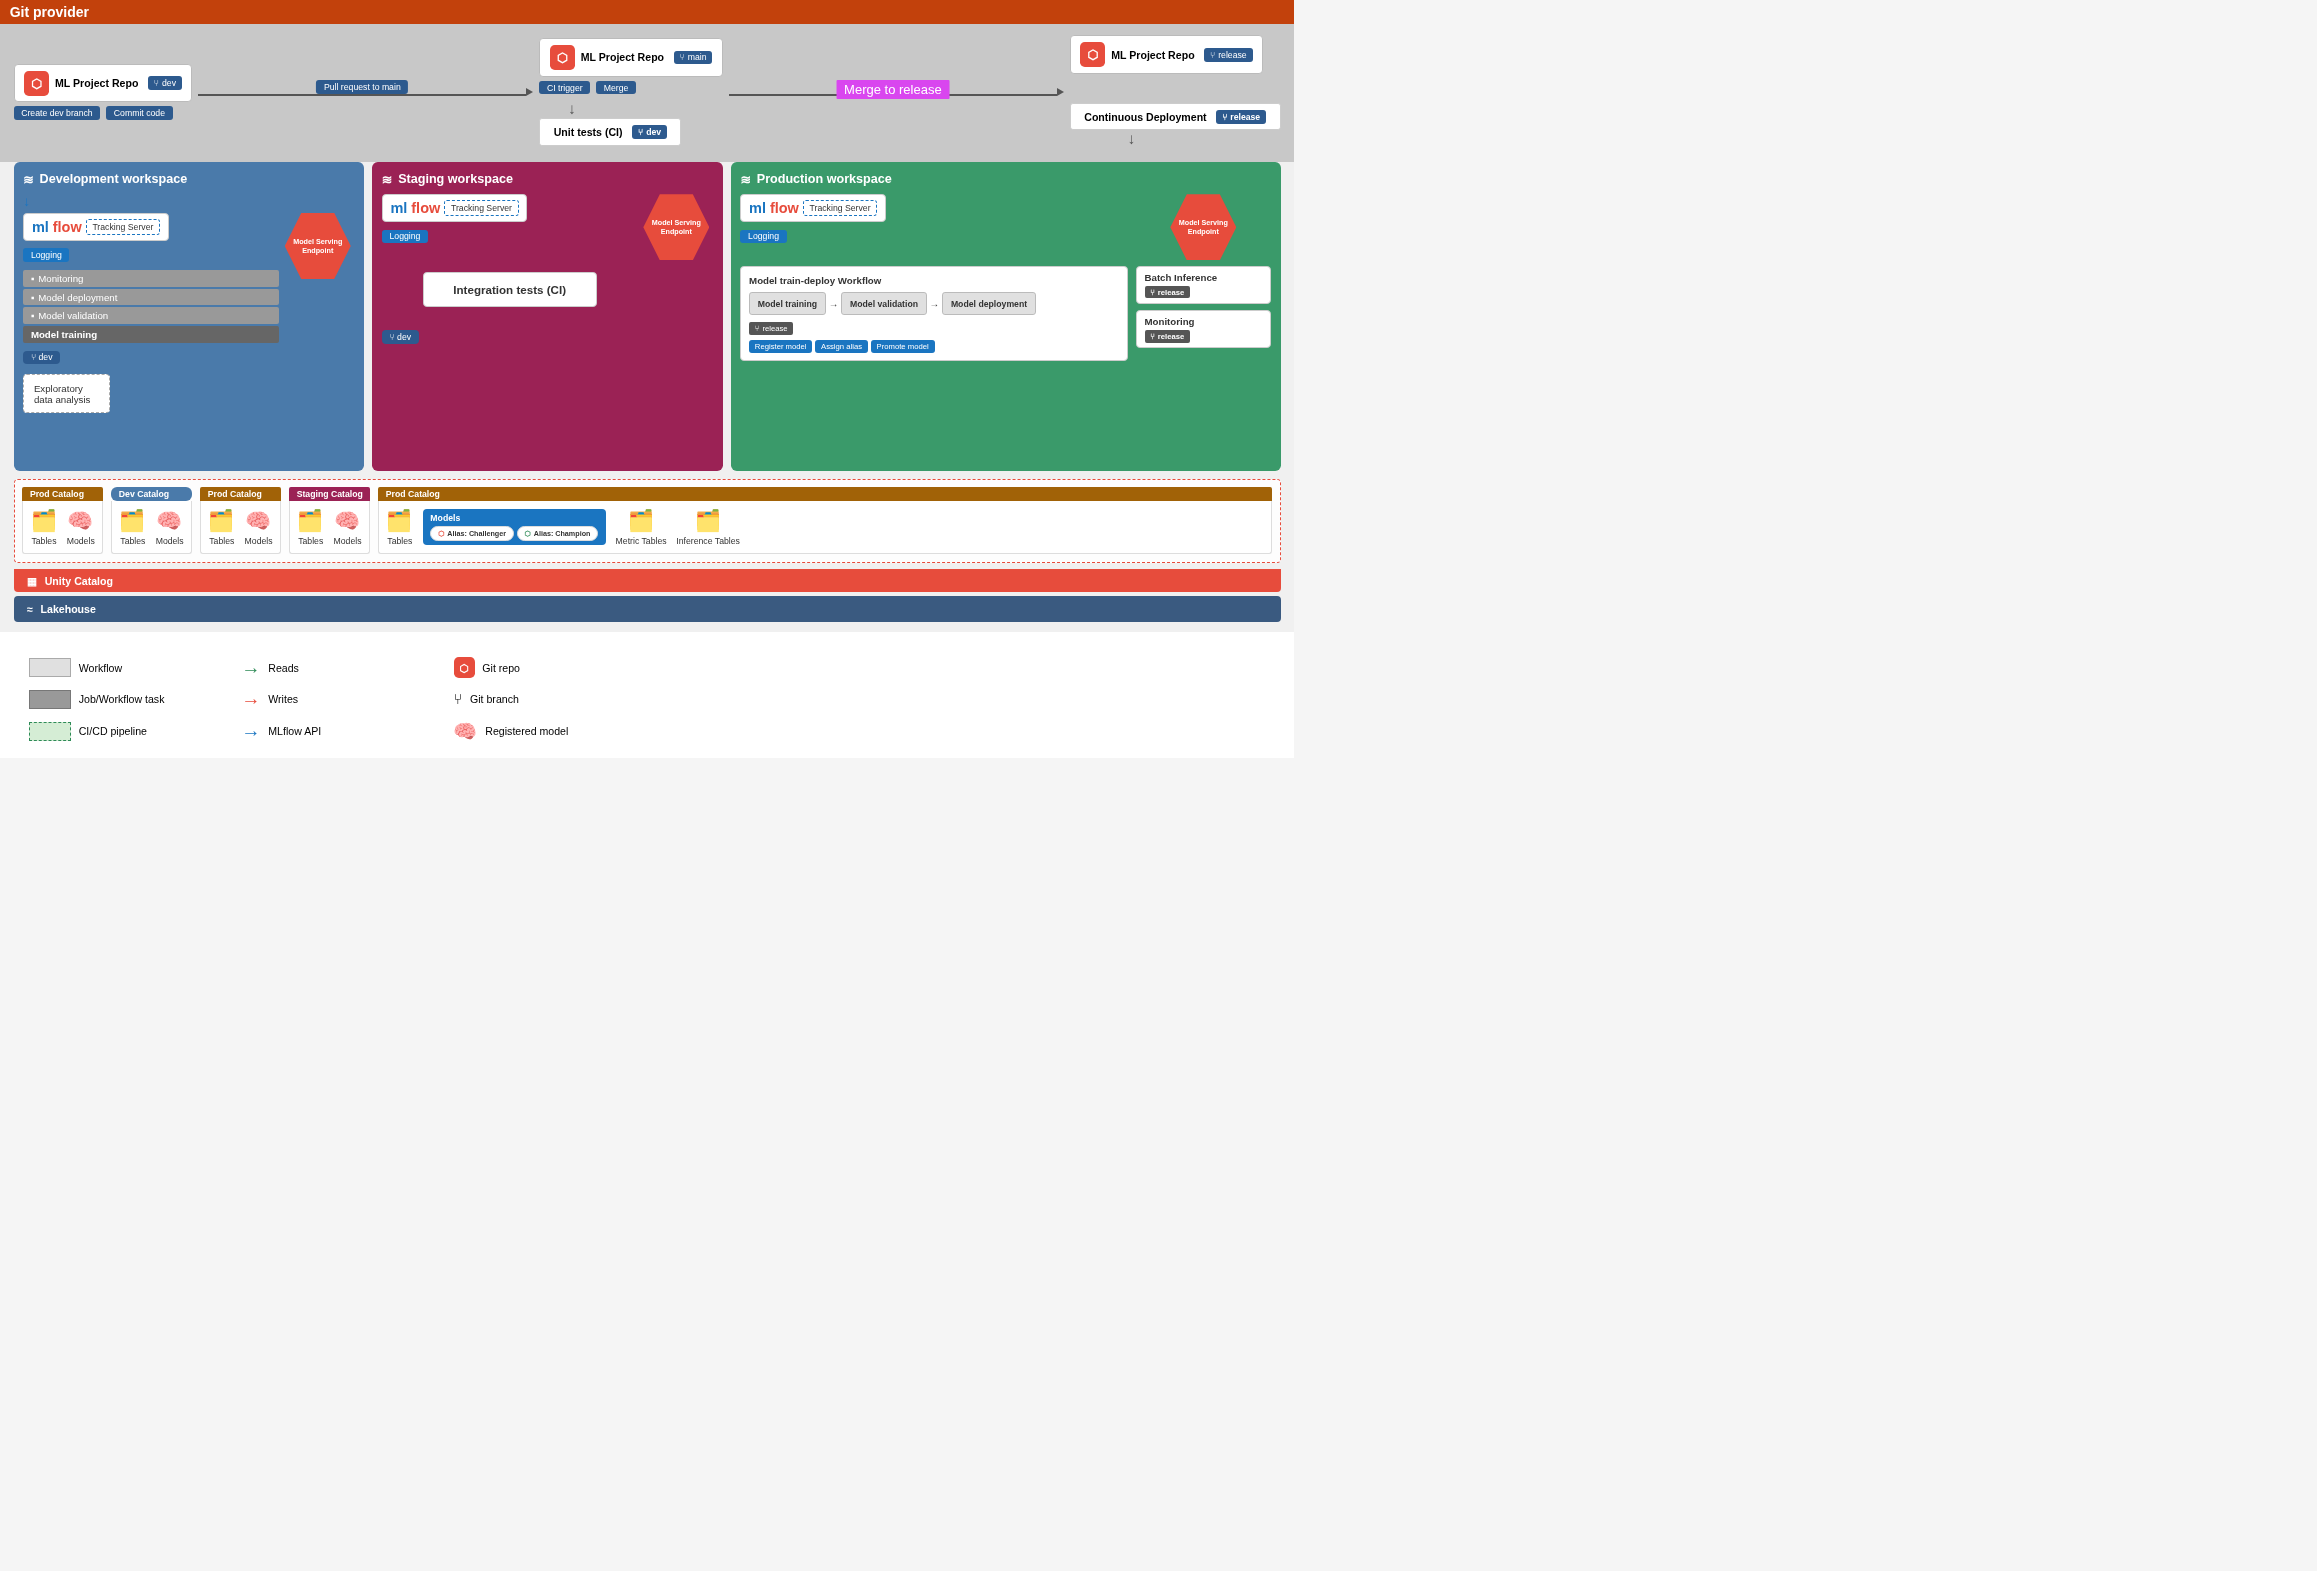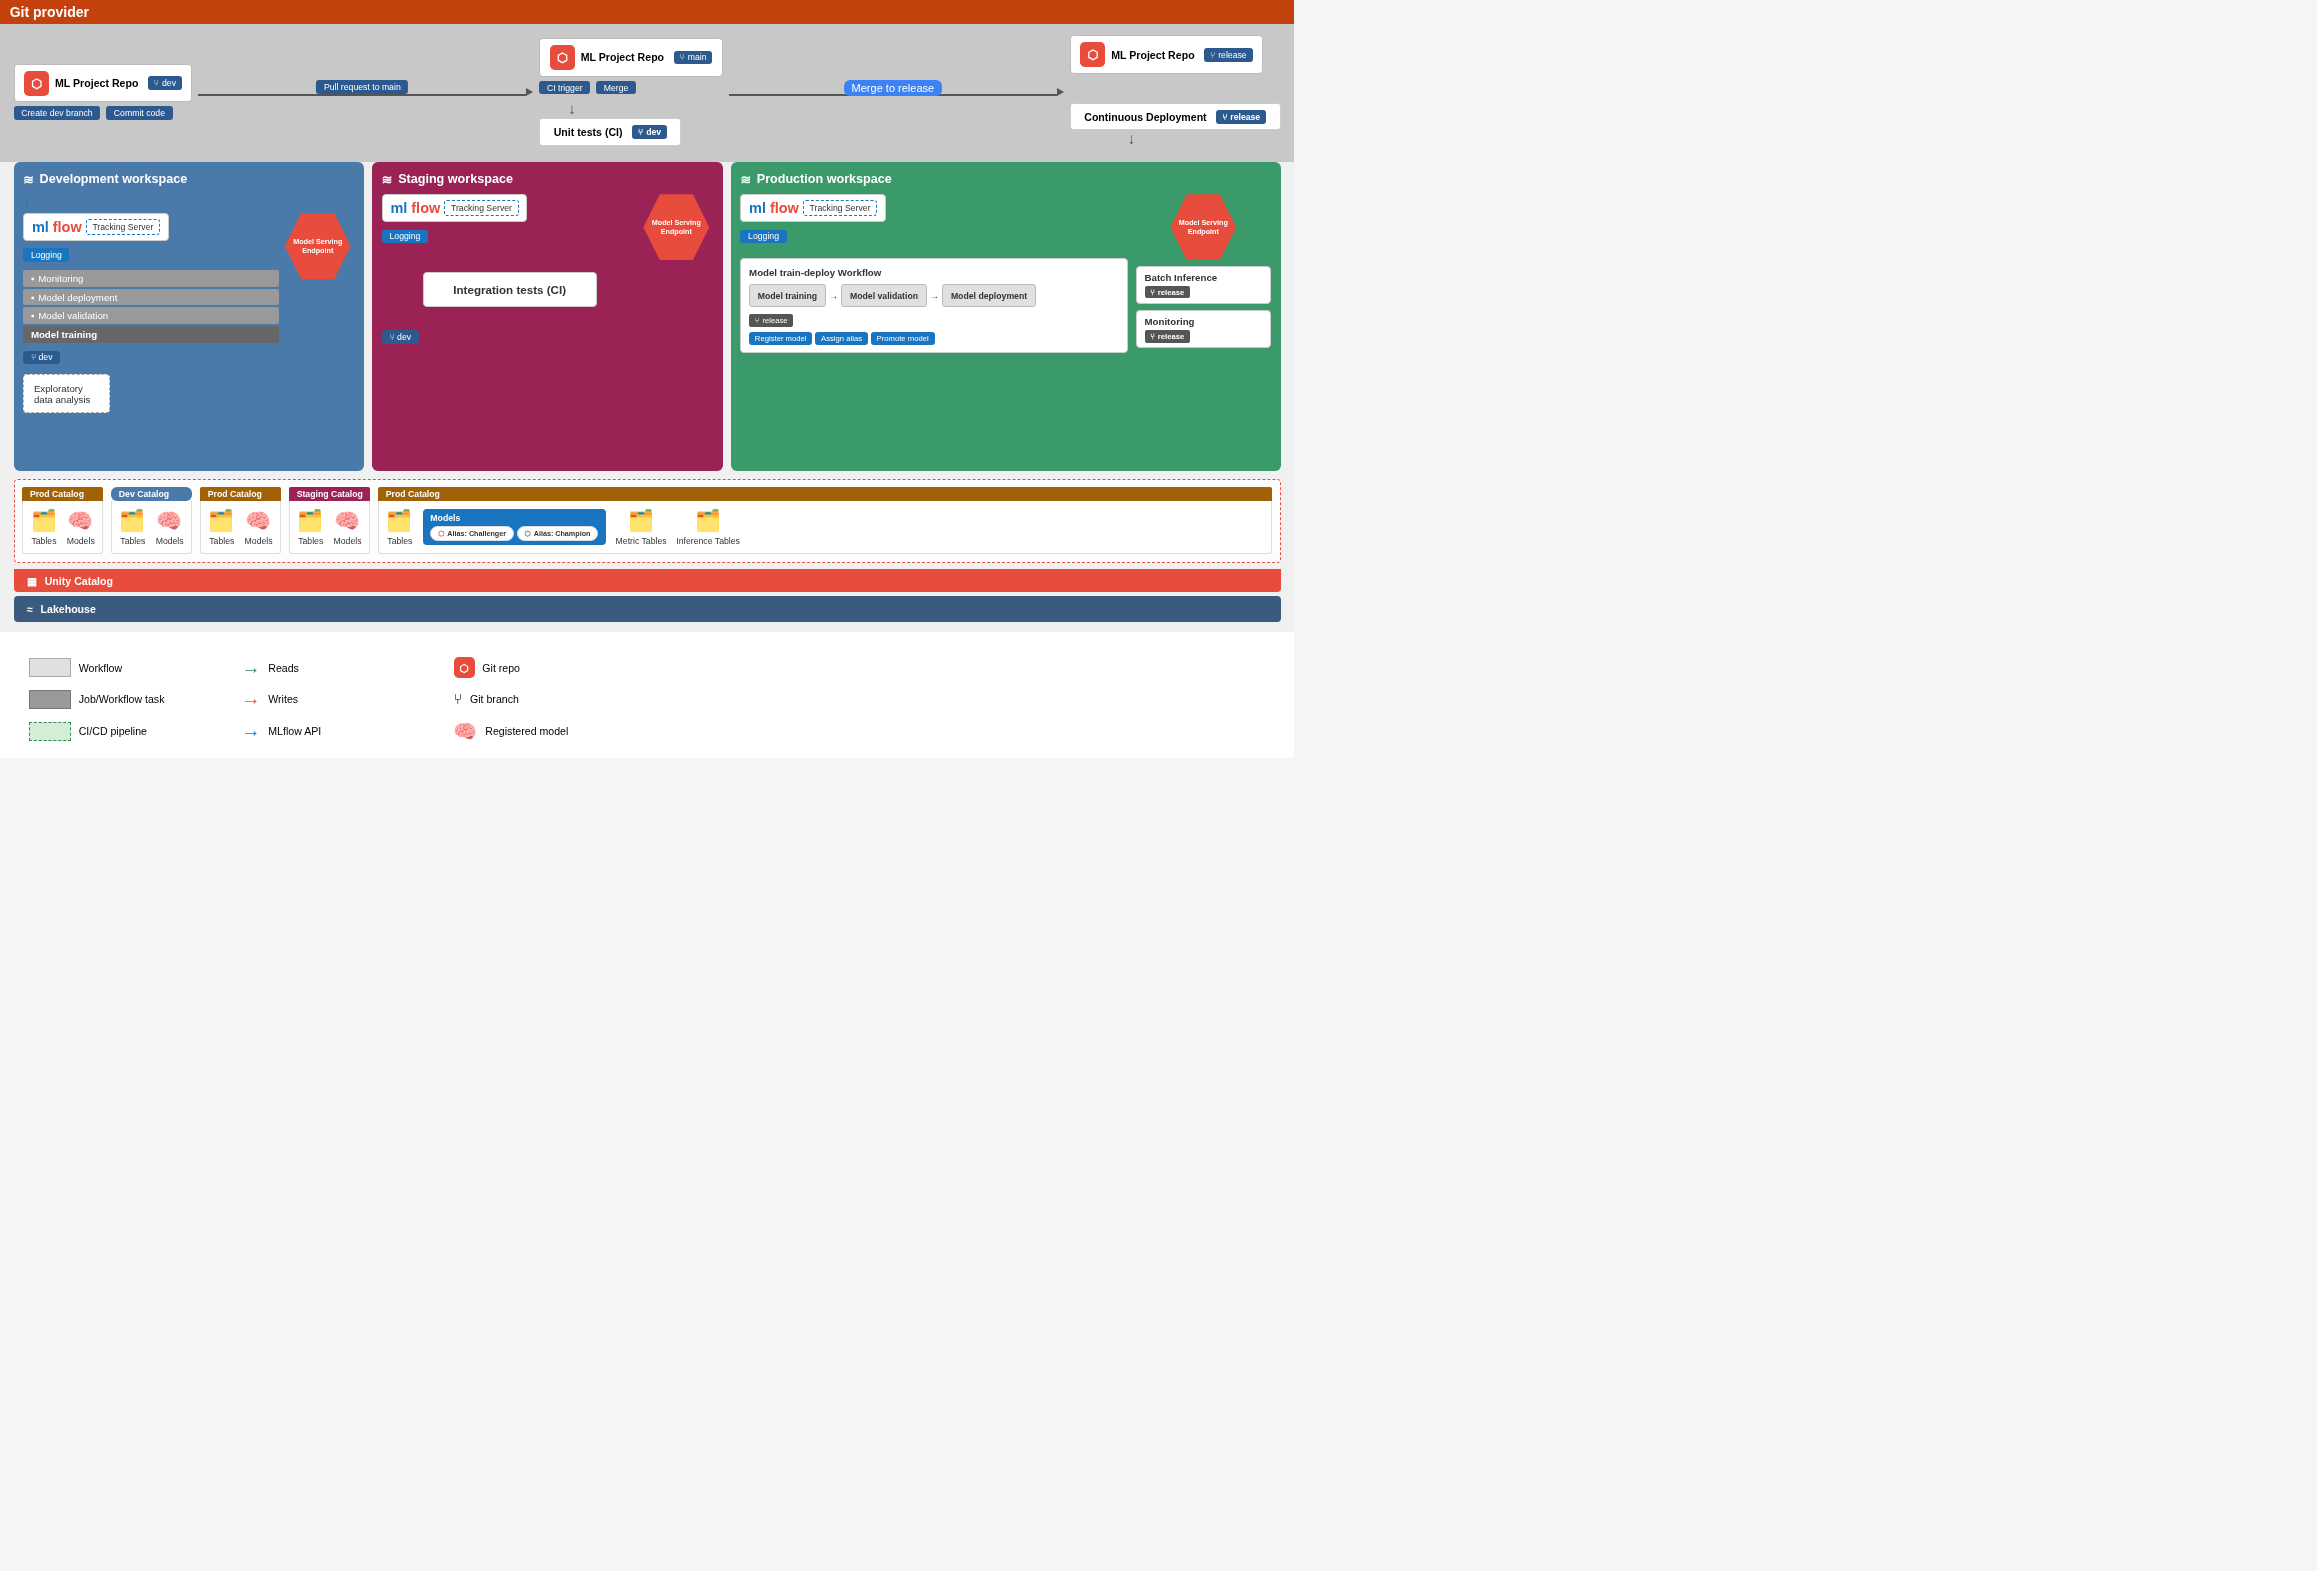--- a/index.html
+++ b/index.html
@@ -225,21 +225,21 @@
       align-items: center;
       justify-content: center;
     }
 
     .prod-workflow-box {
       background: white;
       border: 1px solid #ccc;
       border-radius: 3.9px;
       padding: 7.7px;
       color: #333;
-      margin-top: 15px;
+      margin-top: 23px;
     }
 
     .workflow-steps-row {
       display: flex;
       align-items: center;
       gap: 2.9px;
       margin-top: 3.9px;
     }
 
     .step-box {
@@ -574,21 +574,21 @@
           <span class="branch-badge">
             <span>⑂</span>
             <span>dev</span>
           </span>
         </div>
       </div>
     </div>
 
     <div class="arr-wrapper" style="min-width:116px;margin:0 5.8px;">
       <div style="width:100%;height:1.9px;background:#555;position:relative;">
-        <span style="position:absolute;top:-13.5px;left:50%;transform:translateX(-50%);background:#3b82f6;color:white;padding:1.9px 7.7px;border-radius:6px;font-size:11px;white-space:nowrap;">Merge to release</span>
+        <span style="position:absolute;top:-13.5px;left:50%;transform:translateX(-50%);background:#d946ef;color:white;padding:1.9px 7.7px;border-radius:1px;font-size:13px;white-space:nowrap;">Merge to release</span>
       </div>
       <div class="arr-tip"></div>
     </div>
 
     <div style="display:flex;flex-direction:column;align-items:flex-start;">
       <div class="repo-card">
         <div style="width:25px;height:25px;background:#e74c3c;border-radius:4.8px;display:flex;align-items:center;justify-content:center;color:white;font-size:12.6px;font-weight:bold;">⬡</div>
         <span class="repo-name">ML Project Repo</span>
         <span class="branch-badge">
           <span>⑂</span>

